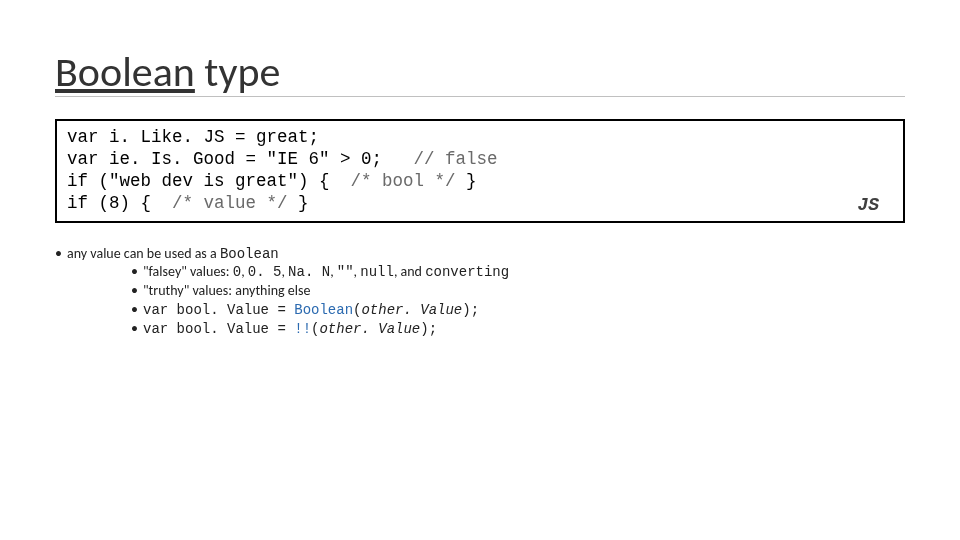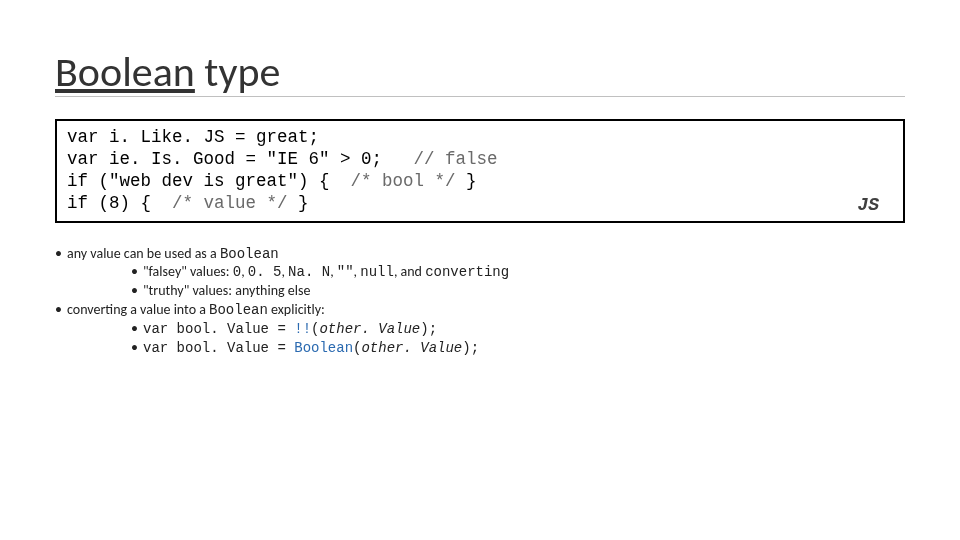--- a/index.html
+++ b/index.html
@@ -88,18 +88,17 @@
   <div class="codebox"><span>var i. Like. JS = great;</span>
 <span>var ie. Is. Good = "IE 6" &gt; 0;   </span><span class="c-cmt">// false</span>
 <span>if ("web dev is great") {  </span><span class="c-cmt">/* bool */</span><span> }</span>
 <span>if (8) {  </span><span class="c-cmt">/* value */</span><span> }</span><span class="label">JS</span></div>
 
   <div class="content">
     <ul>
       <li class="l1"><span class="bull">•</span><span>any value can be used as a </span><span class="mono">Boolean</span></li>
       <li class="l2"><span class="bull">•</span><span>"falsey" values: </span><span class="mono">0</span><span>, </span><span class="mono">0. 5</span><span>, </span><span class="mono">Na. N</span><span>, </span><span class="mono">""</span><span>, </span><span class="mono">null</span><span>, and </span><span class="mono">converting</span></li>
       <li class="l2"><span class="bull">•</span><span>"truthy" values: anything else</span></li>
-      <li class="l1"><span class="bull">•</span><span>converting a value into a </span><span class="mono">Boolean</span><span> explicitly:</span></li>
+      <li class="l2"><span class="bull">•</span><span class="mono">var bool. Value = </span><span class="mono blue">Boolean</span><span class="mono">(</span><span class="mono ital">other. Value</span><span class="mono">);</span></li>
       <li class="l2"><span class="bull">•</span><span class="mono">var bool. Value = </span><span class="mono blue">!!</span><span class="mono">(</span><span class="mono ital">other. Value</span><span class="mono">);</span></li>
-      <li class="l2"><span class="bull">•</span><span class="mono">var bool. Value = </span><span class="mono blue">Boolean</span><span class="mono">(</span><span class="mono ital">other. Value</span><span class="mono">);</span></li>
     </ul>
   </div>
 </div>
 
 </body></html>

